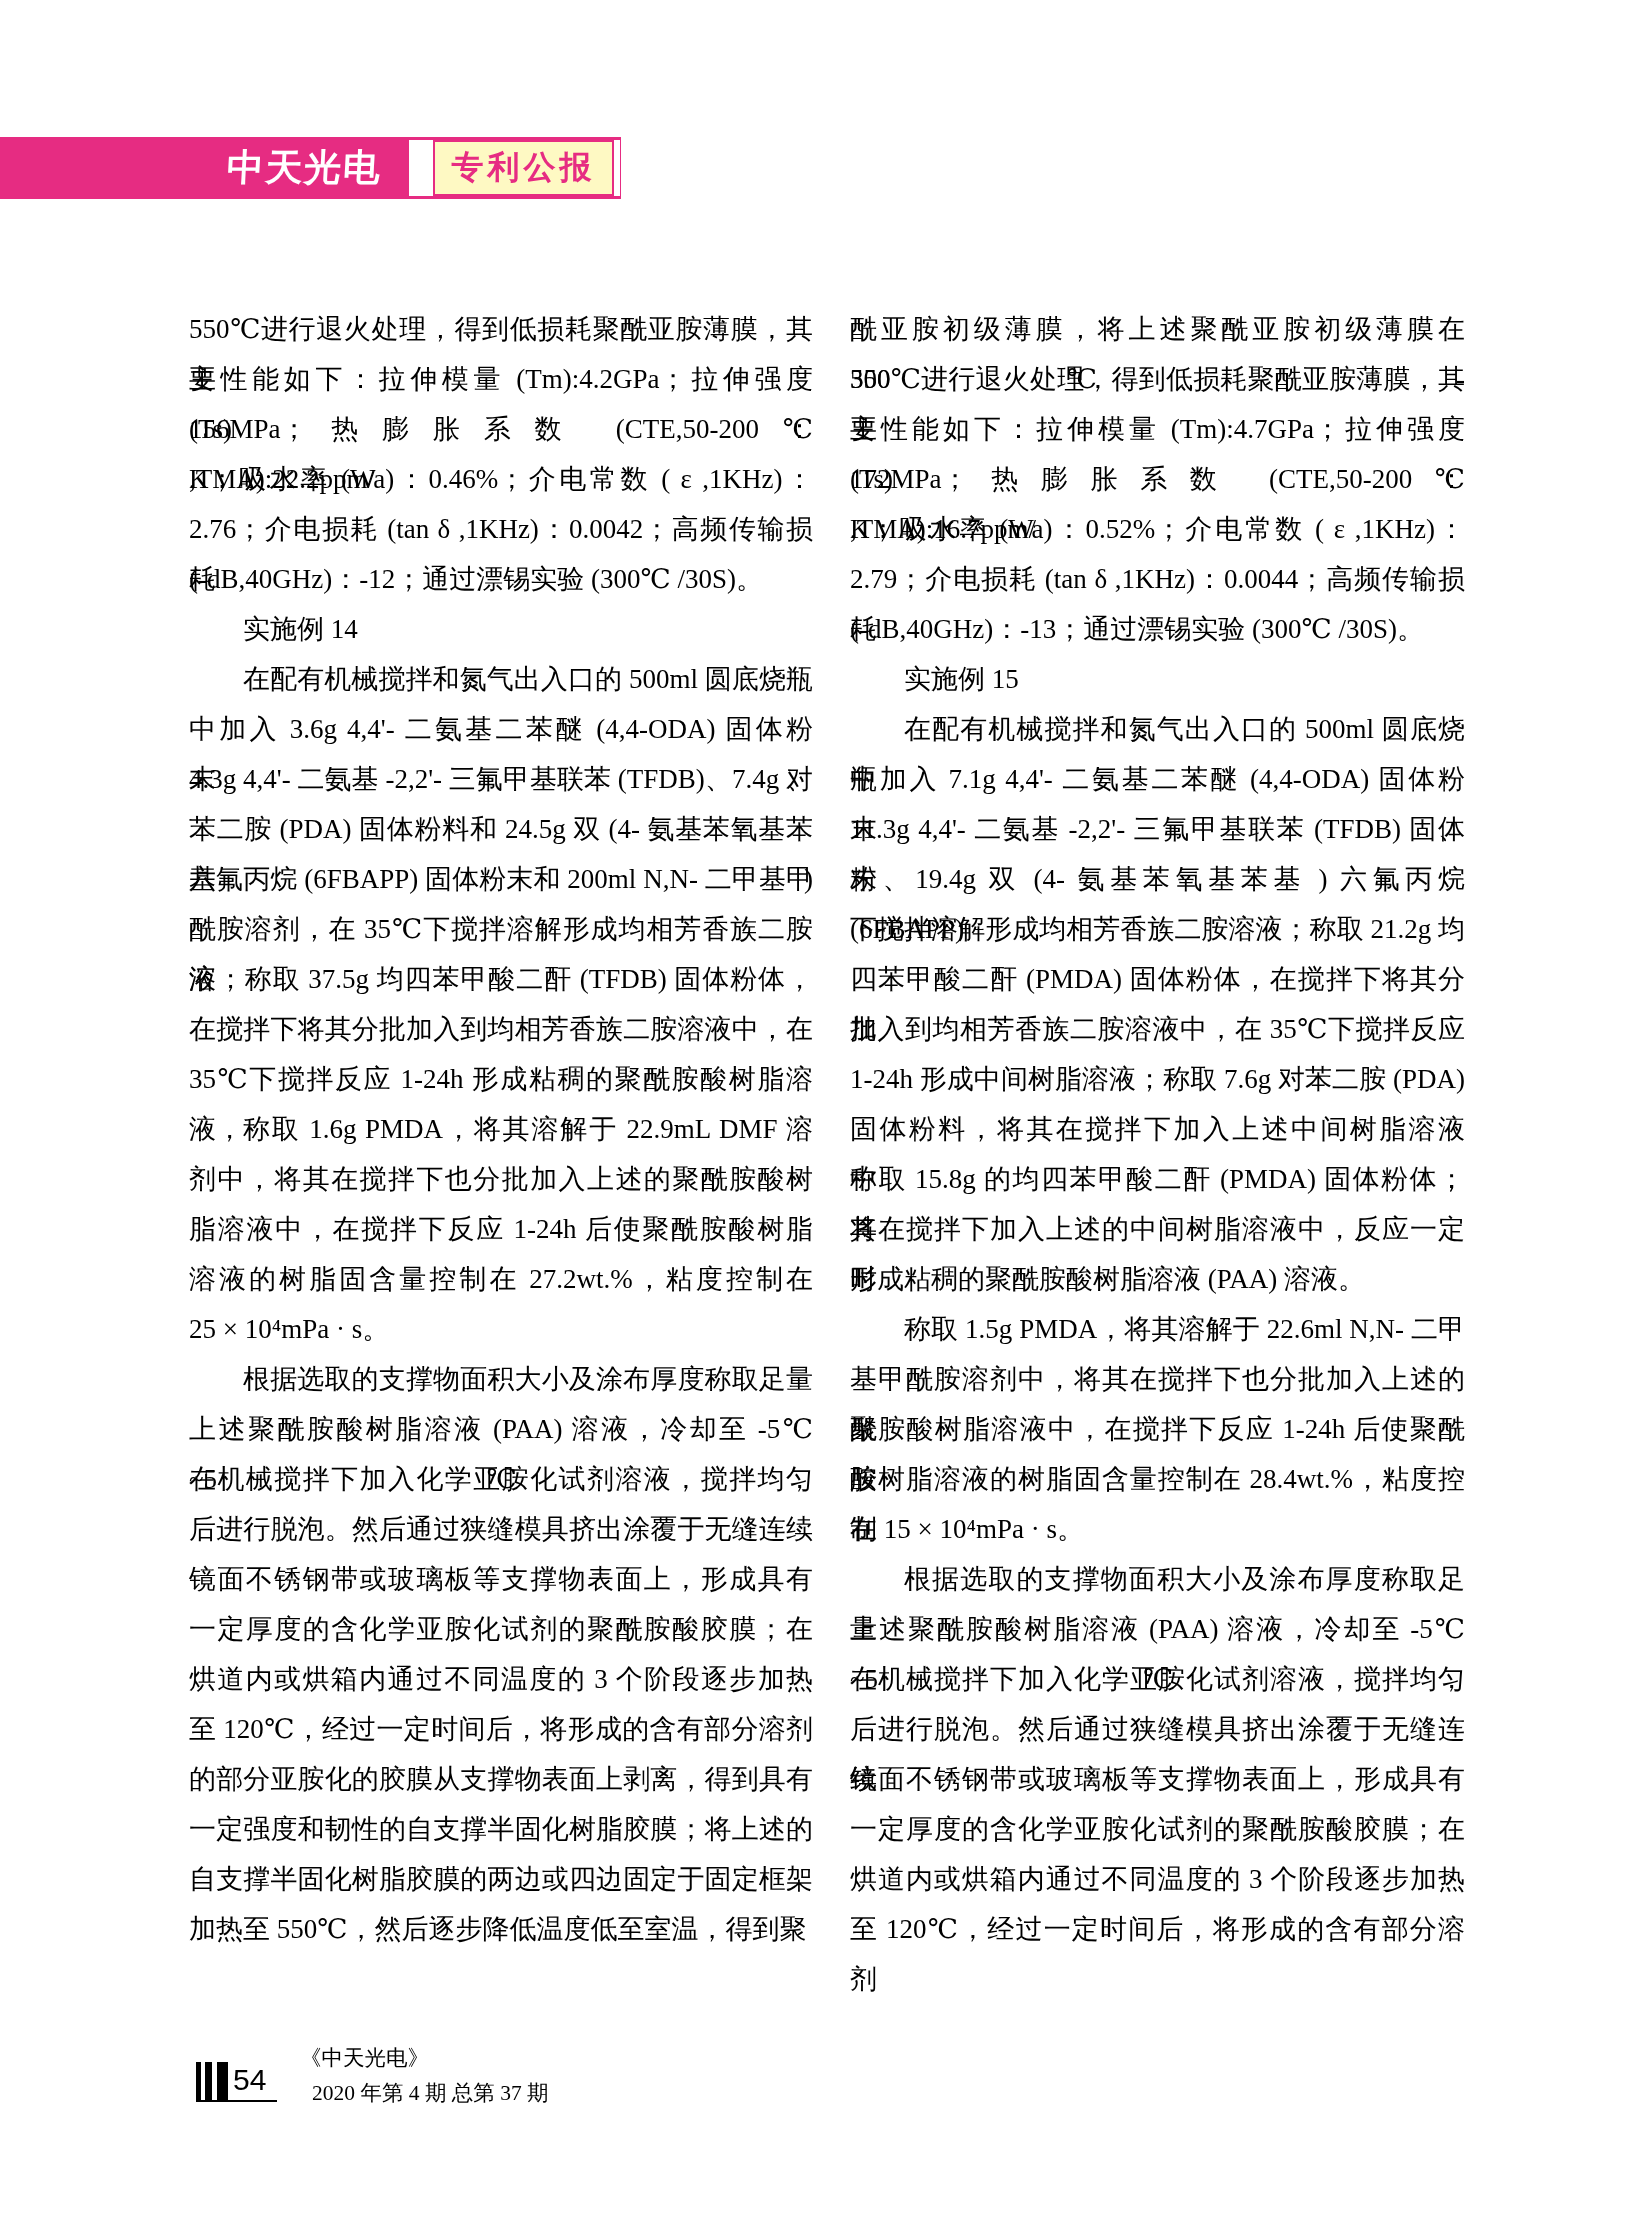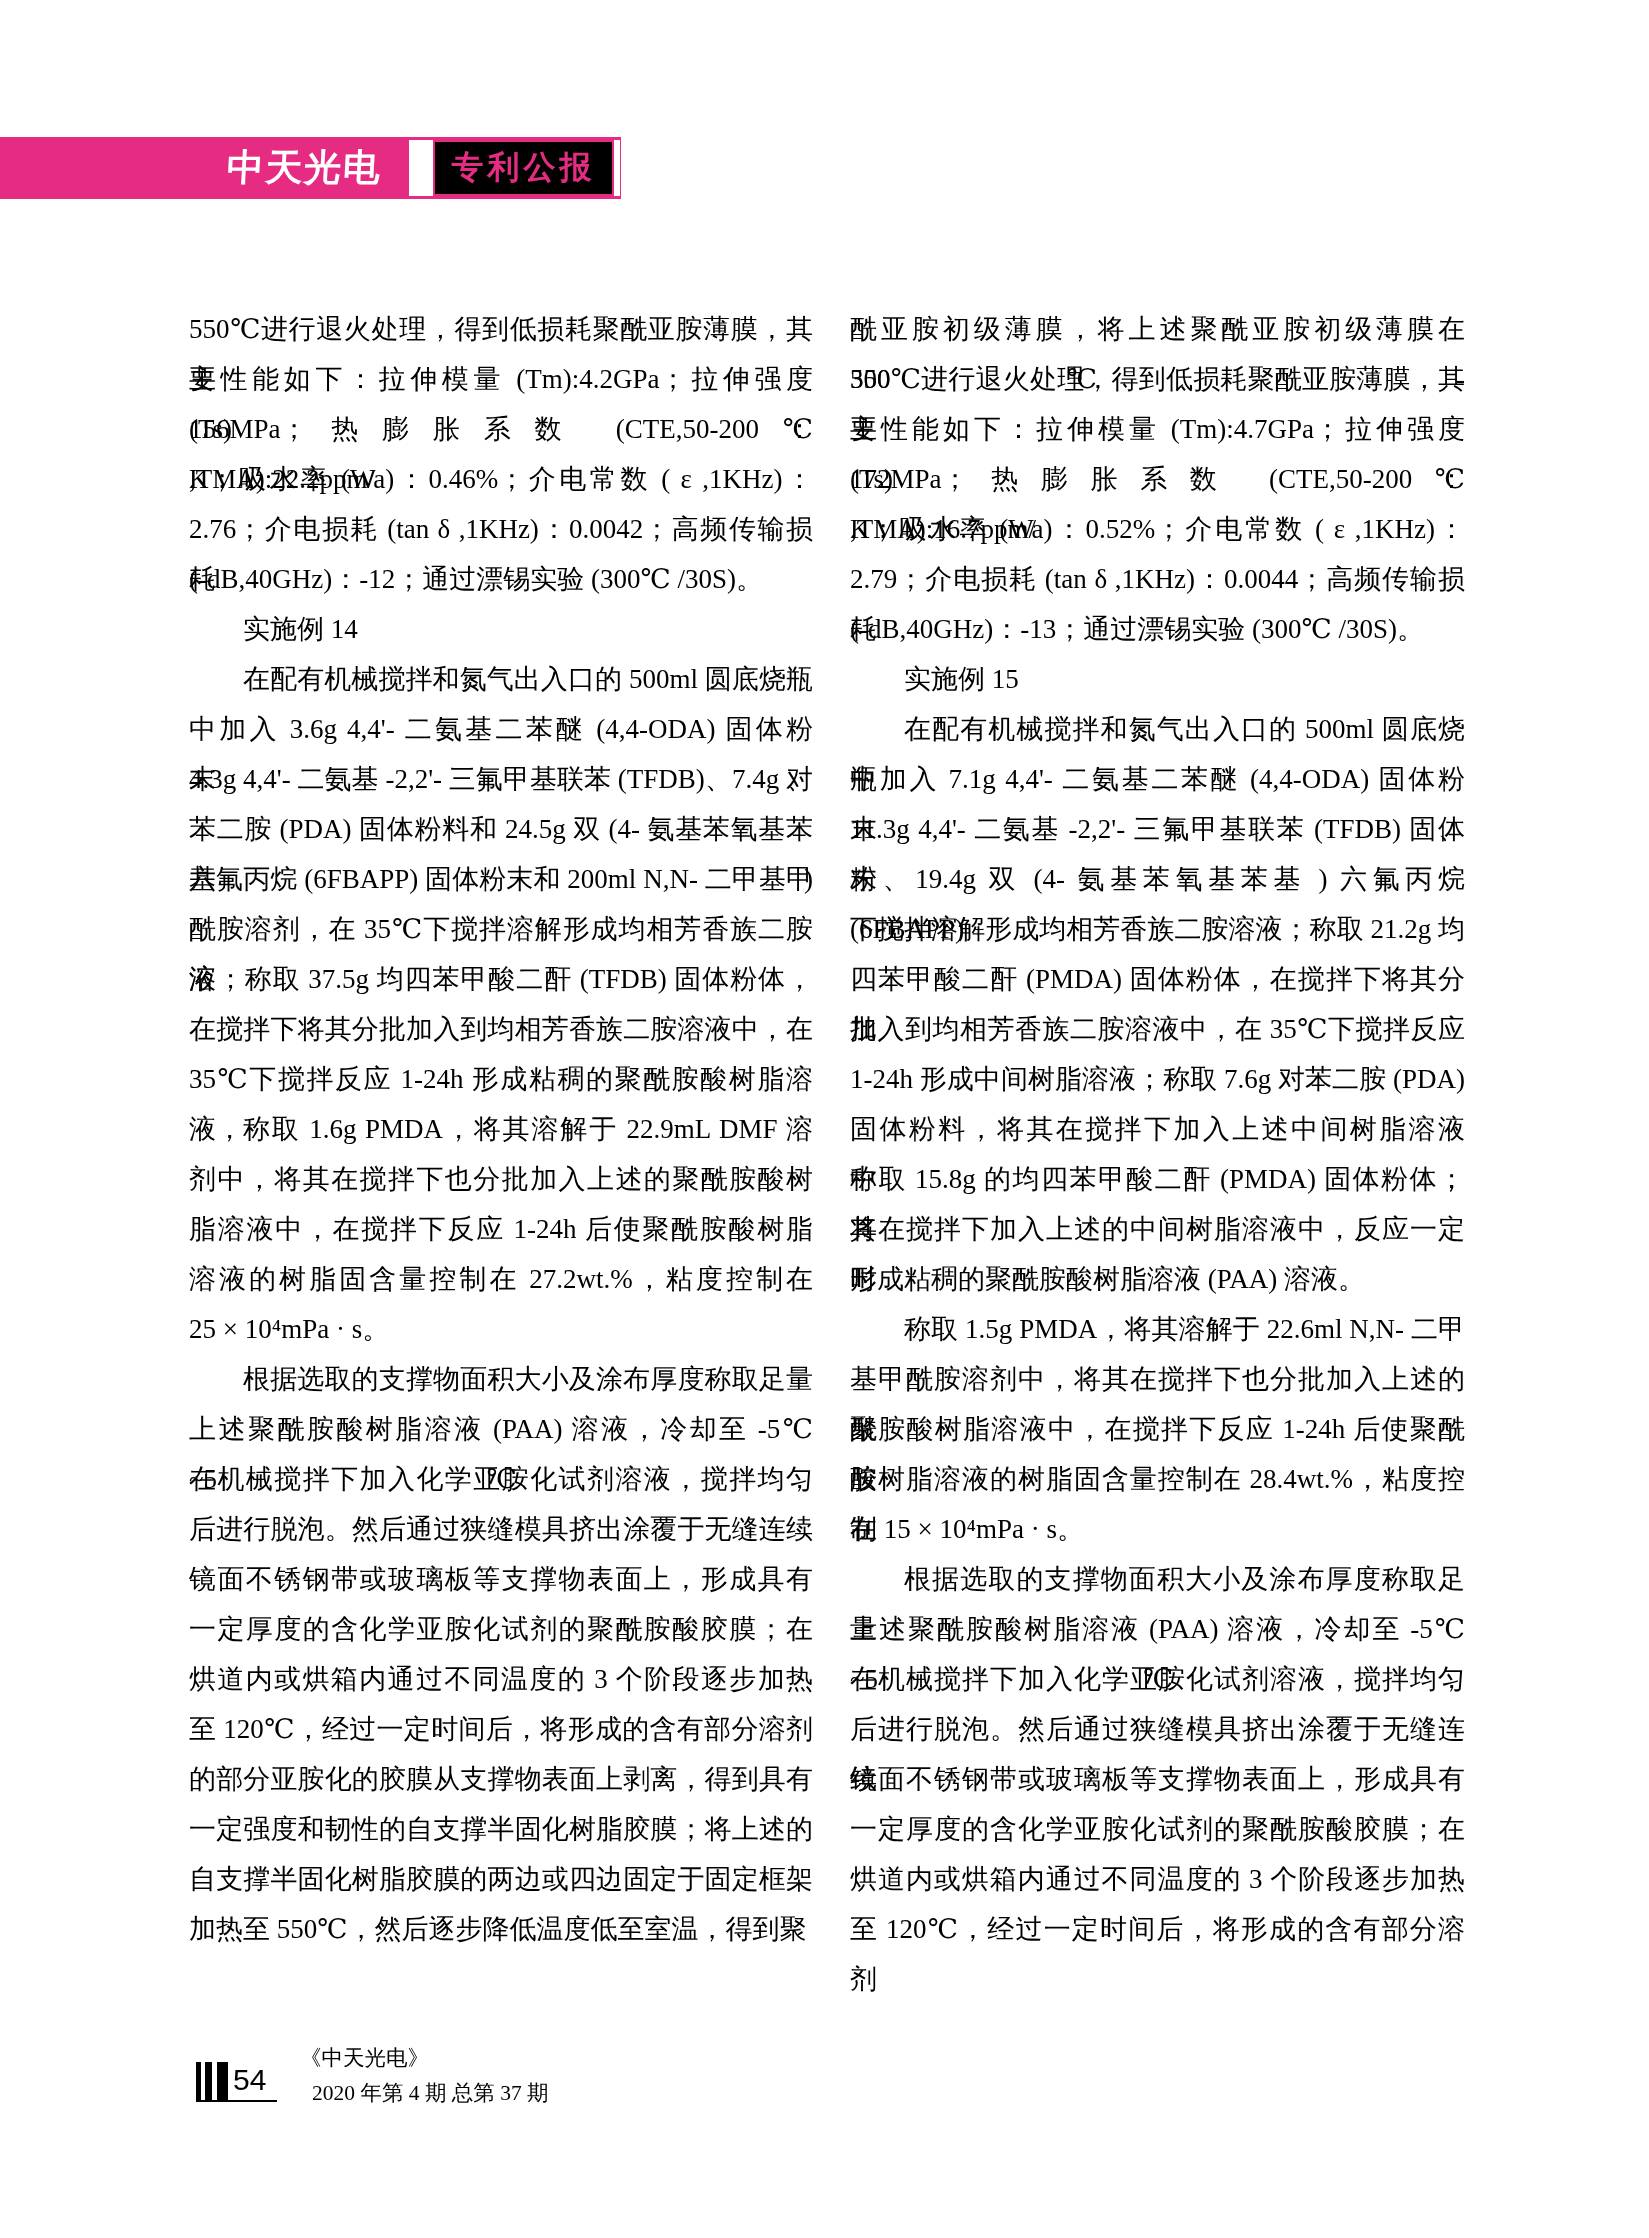--- a/index.html
+++ b/index.html
@@ -23,21 +23,21 @@
     font-weight:700;font-size:37px;color:#ffffff;
     letter-spacing:1.6px;
     transform:skewX(-3deg);
   }
   .badge-cutout{
     position:absolute;left:409px;top:140px;width:211px;height:56px;
     background:#ffffff;
   }
   .badge-box{
     position:absolute;left:433px;top:140px;width:181px;height:56px;
-    box-sizing:border-box;border:2.4px solid #E62C82;background:#000000;
+    box-sizing:border-box;border:2.4px solid #E62C82;background:#fef9c3;
     display:flex;align-items:center;justify-content:center;
   }
   .badge-box span{
     font-family:"Liberation Sans","DejaVu Sans",sans-serif;
     font-weight:700;font-size:32px;color:#E62C82;letter-spacing:4px;
   }
   
   .col{
     position:absolute;top:304px;
     font-size:27px;line-height:50px;

